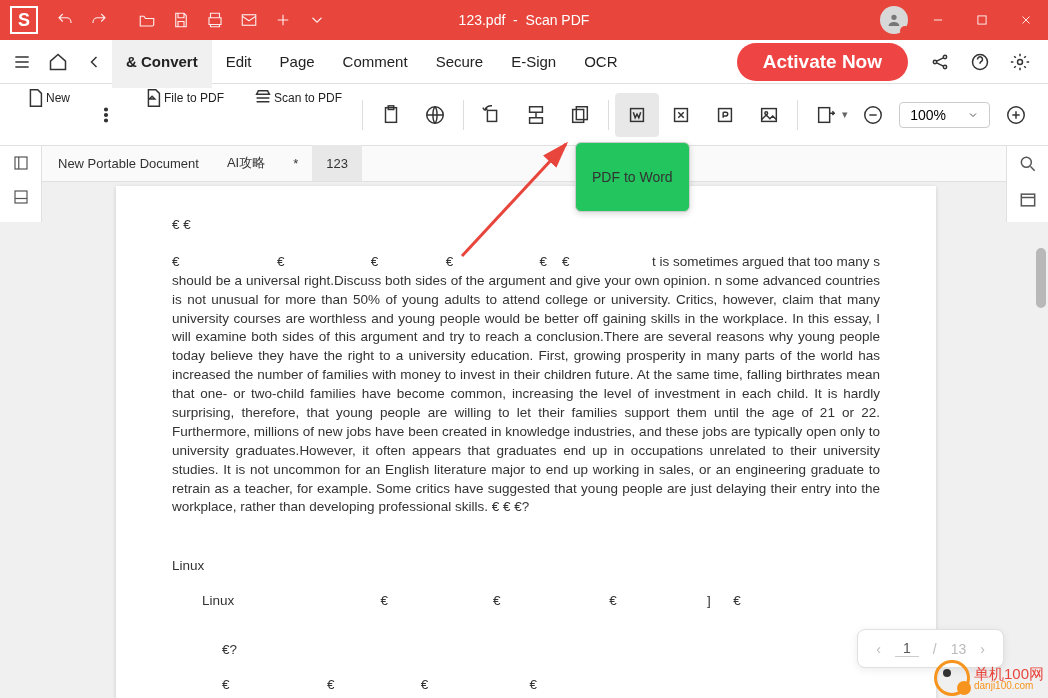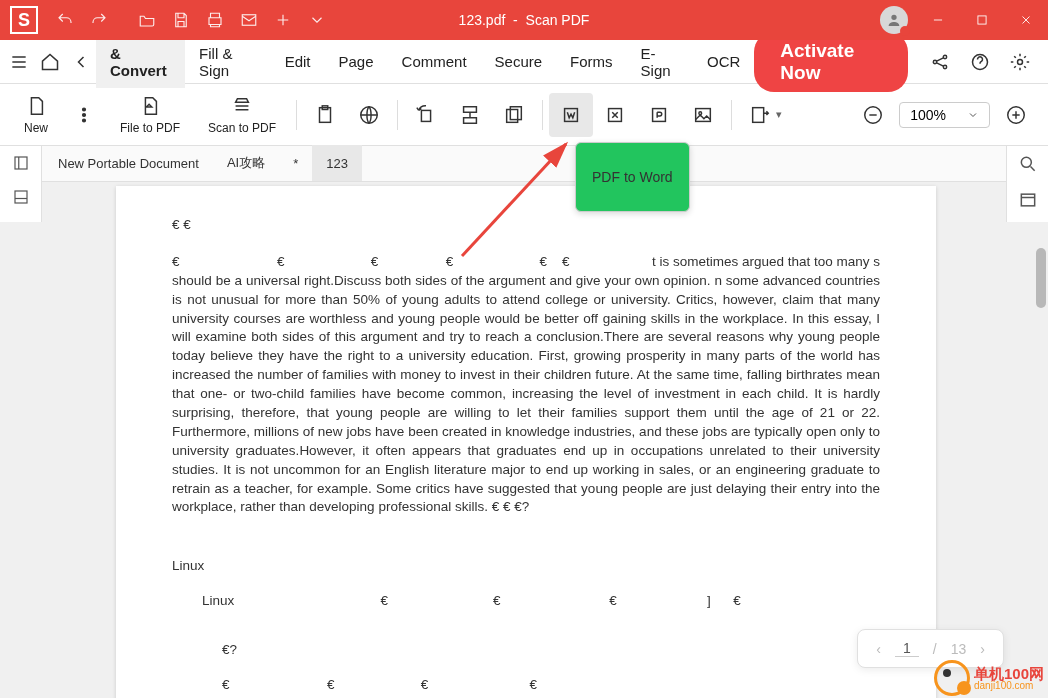--- a/index.html
+++ b/index.html
@@ -19,21 +19,21 @@
 .hamburger{width:36px;height:36px;display:flex;align-items:center;justify-content:center;cursor:pointer}
 .hamburger svg,.home svg,.arrow svg{width:20px;height:20px;stroke:#333;fill:none;stroke-width:1.8}
 .home,.arrow{width:36px;height:36px;display:flex;align-items:center;justify-content:center;cursor:pointer}
 .menuitem{padding:0 14px;height:52px;display:flex;align-items:center;font-size:15px;color:#222;cursor:pointer}
 .menuitem.active{background:#f0f0f0;font-weight:600}
 .activate{margin-left:auto;background:#ef4444;color:#fff;border-radius:20px;padding:8px 26px;font-size:19px;font-weight:700;cursor:pointer}
 .menuright{display:flex;align-items:center;gap:4px;margin-left:14px;margin-right:6px}
 .menuright .ico{width:36px;height:36px;display:flex;align-items:center;justify-content:center;cursor:pointer}
 .menuright svg{width:20px;height:20px;stroke:#333;fill:none;stroke-width:1.8}
 .toolbar{height:62px;background:#fff;border-bottom:1px solid #e0e0e0;display:flex;align-items:center;padding:0 10px}
-.tgroup{display:flex;flex-direction:column;align-items:center;justify-content:center;padding:0 14px;cursor:pointer;height:56px}
+.tgroup{display:flex;flex-direction:row;justify-content:center;padding:0 14px;cursor:pointer;height:56px}
 .tgroup svg{width:22px;height:22px;stroke:#333;fill:none;stroke-width:1.6}
 .tgroup span{font-size:12px;margin-top:4px;color:#222}
 .tbtn{width:44px;height:44px;display:flex;align-items:center;justify-content:center;cursor:pointer;border-radius:4px}
 .tbtn svg{width:22px;height:22px;stroke:#333;fill:none;stroke-width:1.6}
 .tbtn.hover{background:#e8e8e8}
 .divv{width:1px;height:30px;background:#ddd;margin:0 6px}
 .zoomwrap{margin-left:auto;display:flex;align-items:center;gap:4px}
 .zoomsel{border:1px solid #ccc;border-radius:4px;padding:4px 10px;font-size:14px;display:flex;align-items:center;gap:21px;cursor:pointer}
 .tooltip{position:absolute;top:142px;left:575px;background:#22c55e;border:1px solid #ccc;border-radius:6px;padding:26px 16px;font-size:14px;color:#333;box-shadow:0 2px 6px rgba(0,0,0,.15);z-index:50}
 .arrow-red{position:absolute;top:140px;left:458px;z-index:49;pointer-events:none}
@@ -47,21 +47,21 @@
 .docarea{position:absolute;top:182px;left:0;right:0;bottom:0;background:#f0f0f0;overflow:hidden}
 .page{position:absolute;top:4px;left:116px;width:820px;height:520px;background:#fff;box-shadow:0 1px 4px rgba(0,0,0,.15);padding:30px 56px;font-size:13.5px;color:#333;line-height:1.4}
 .eurorow{display:flex;gap:22px;margin-bottom:8px;color:#333}
 .pager{position:absolute;bottom:30px;right:44px;background:#fff;border:1px solid #e0e0e0;border-radius:8px;padding:10px 18px;display:flex;align-items:center;gap:14px;color:#bbb;font-size:14px;box-shadow:0 2px 8px rgba(0,0,0,.08)}
 .pager input{width:24px;border:none;border-bottom:1px solid #ccc;text-align:center;font-size:14px;color:#555}
 .watermark{position:absolute;bottom:2px;right:4px;display:flex;align-items:center;gap:4px;z-index:60}
 .wm-icon{width:36px;height:36px;border:3px solid #f7941d;border-radius:50%;position:relative}
 .wm-icon::before{content:"";position:absolute;left:6px;top:6px;width:8px;height:8px;background:#333;border-radius:50%}
 .wm-icon::after{content:"";position:absolute;right:-4px;bottom:-2px;width:14px;height:14px;background:#f7941d;border-radius:50%}
 .wm-text{display:flex;flex-direction:column;line-height:1}
-.wm-text .t1{color:#e8453c;font-weight:bold;font-size:15px}
+.wm-text .t1{color:#e8453c;font-weight:normal;font-size:15px}
 .wm-text .t2{color:#f7941d;font-size:10px}
 .scrollind{position:absolute;right:2px;top:248px;width:10px;height:60px;background:#b8b8b8;border-radius:5px}
 </style>
 </head>
 <body>
 
 <div class="titlebar">
   <div class="logo">S</div>
   <div class="tb-ico">
       <svg viewBox="0 0 24 24">
@@ -140,26 +140,24 @@
       <svg viewBox="0 0 24 24">
         <path d="M3 11l9-8 9 8v10H3z"></path>
       </svg>
     </div>
   <div class="arrow">
       <svg viewBox="0 0 24 24">
         <path d="M15 6l-6 6 6 6"></path>
       </svg>
     </div>
   <div class="menuitem active">&amp; Convert</div>
-  <div class="menuitem">Fill &amp; Sign</div>
   <div class="menuitem">Edit</div>
   <div class="menuitem">Page</div>
   <div class="menuitem">Comment</div>
   <div class="menuitem">Secure</div>
-  <div class="menuitem">Forms</div>
   <div class="menuitem">E-Sign</div>
   <div class="menuitem">OCR</div>
   <div class="activate">Activate Now</div>
   <div class="menuright">
     <div class="ico">
         <svg viewBox="0 0 24 24">
           <circle cx="6" cy="12" r="2"></circle>
           <circle cx="18" cy="6" r="2"></circle>
           <circle cx="18" cy="18" r="2"></circle>
           <path d="M8 11l8-4M8 13l8 4"></path>

